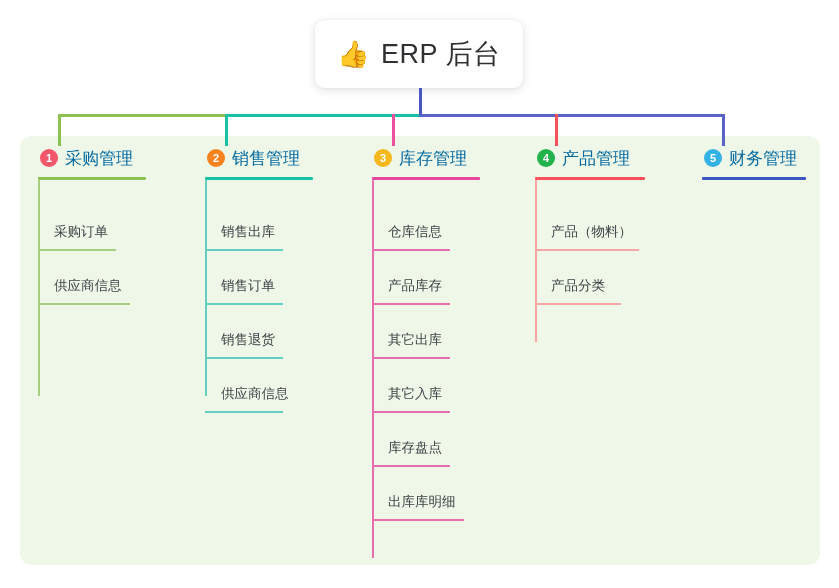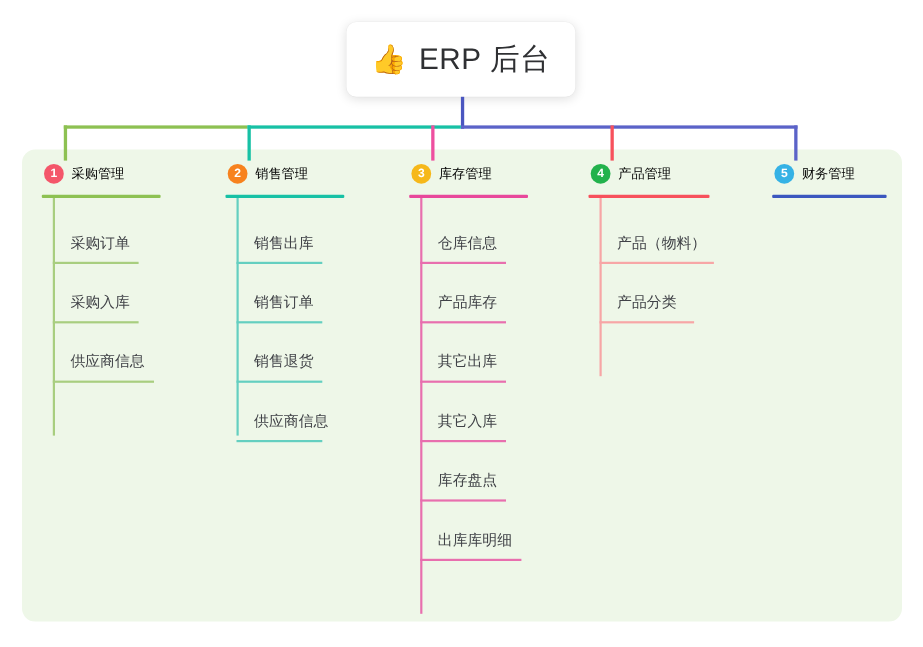--- a/index.html
+++ b/index.html
@@ -85,33 +85,33 @@
     height: 18px;
     border-radius: 50%;
     color: #ffffff;
     font-size: 11px;
     line-height: 18px;
     text-align: center;
     font-weight: 700;
     flex: 0 0 auto;
   }
   .col-title {
-    font-size: 12px;
-    color: #000000;
+    font-size: 17px;
+    color: #0369a1;
   }
   .head-rule {
     height: 3px;
     margin-top: 7px;
     border-radius: 1px;
   }
 
   .items {
     position: relative;
-    margin-left: 10px;
-    padding-top: 6px;
+    margin-left: 0;
+    padding-top: 17px;
   }
   .spine {
     position: absolute;
     left: 0;
     top: 0;
     width: 2px;
   }
   .item {
     position: relative;
     height: 54px;
@@ -162,24 +162,20 @@
           <span class="col-title">采购管理</span>
         </div>
         <div class="head-rule" style="background: rgb(141, 193, 82); width: 108px;"></div>
         <div class="items">
           <div class="spine" style="background: rgb(168, 206, 127); height: 216px;"></div>
           <div class="item">
             <span class="item-label">采购订单</span>
             <div class="item-rule" style="background: rgb(168, 206, 127); width: 78px;"></div>
           </div>
           <div class="item">
-            <span class="item-label">采购入库</span>
-            <div class="item-rule" style="background: rgb(168, 206, 127); width: 78px;"></div>
-          </div>
-          <div class="item">
             <span class="item-label">供应商信息</span>
             <div class="item-rule" style="background: rgb(168, 206, 127); width: 92px;"></div>
           </div>
         </div>
       </div>
       <div class="col" style="left: 205px;">
         <div class="col-head">
           <span class="badge" style="background: rgb(247, 130, 30);">2</span>
           <span class="col-title">销售管理</span>
         </div>

